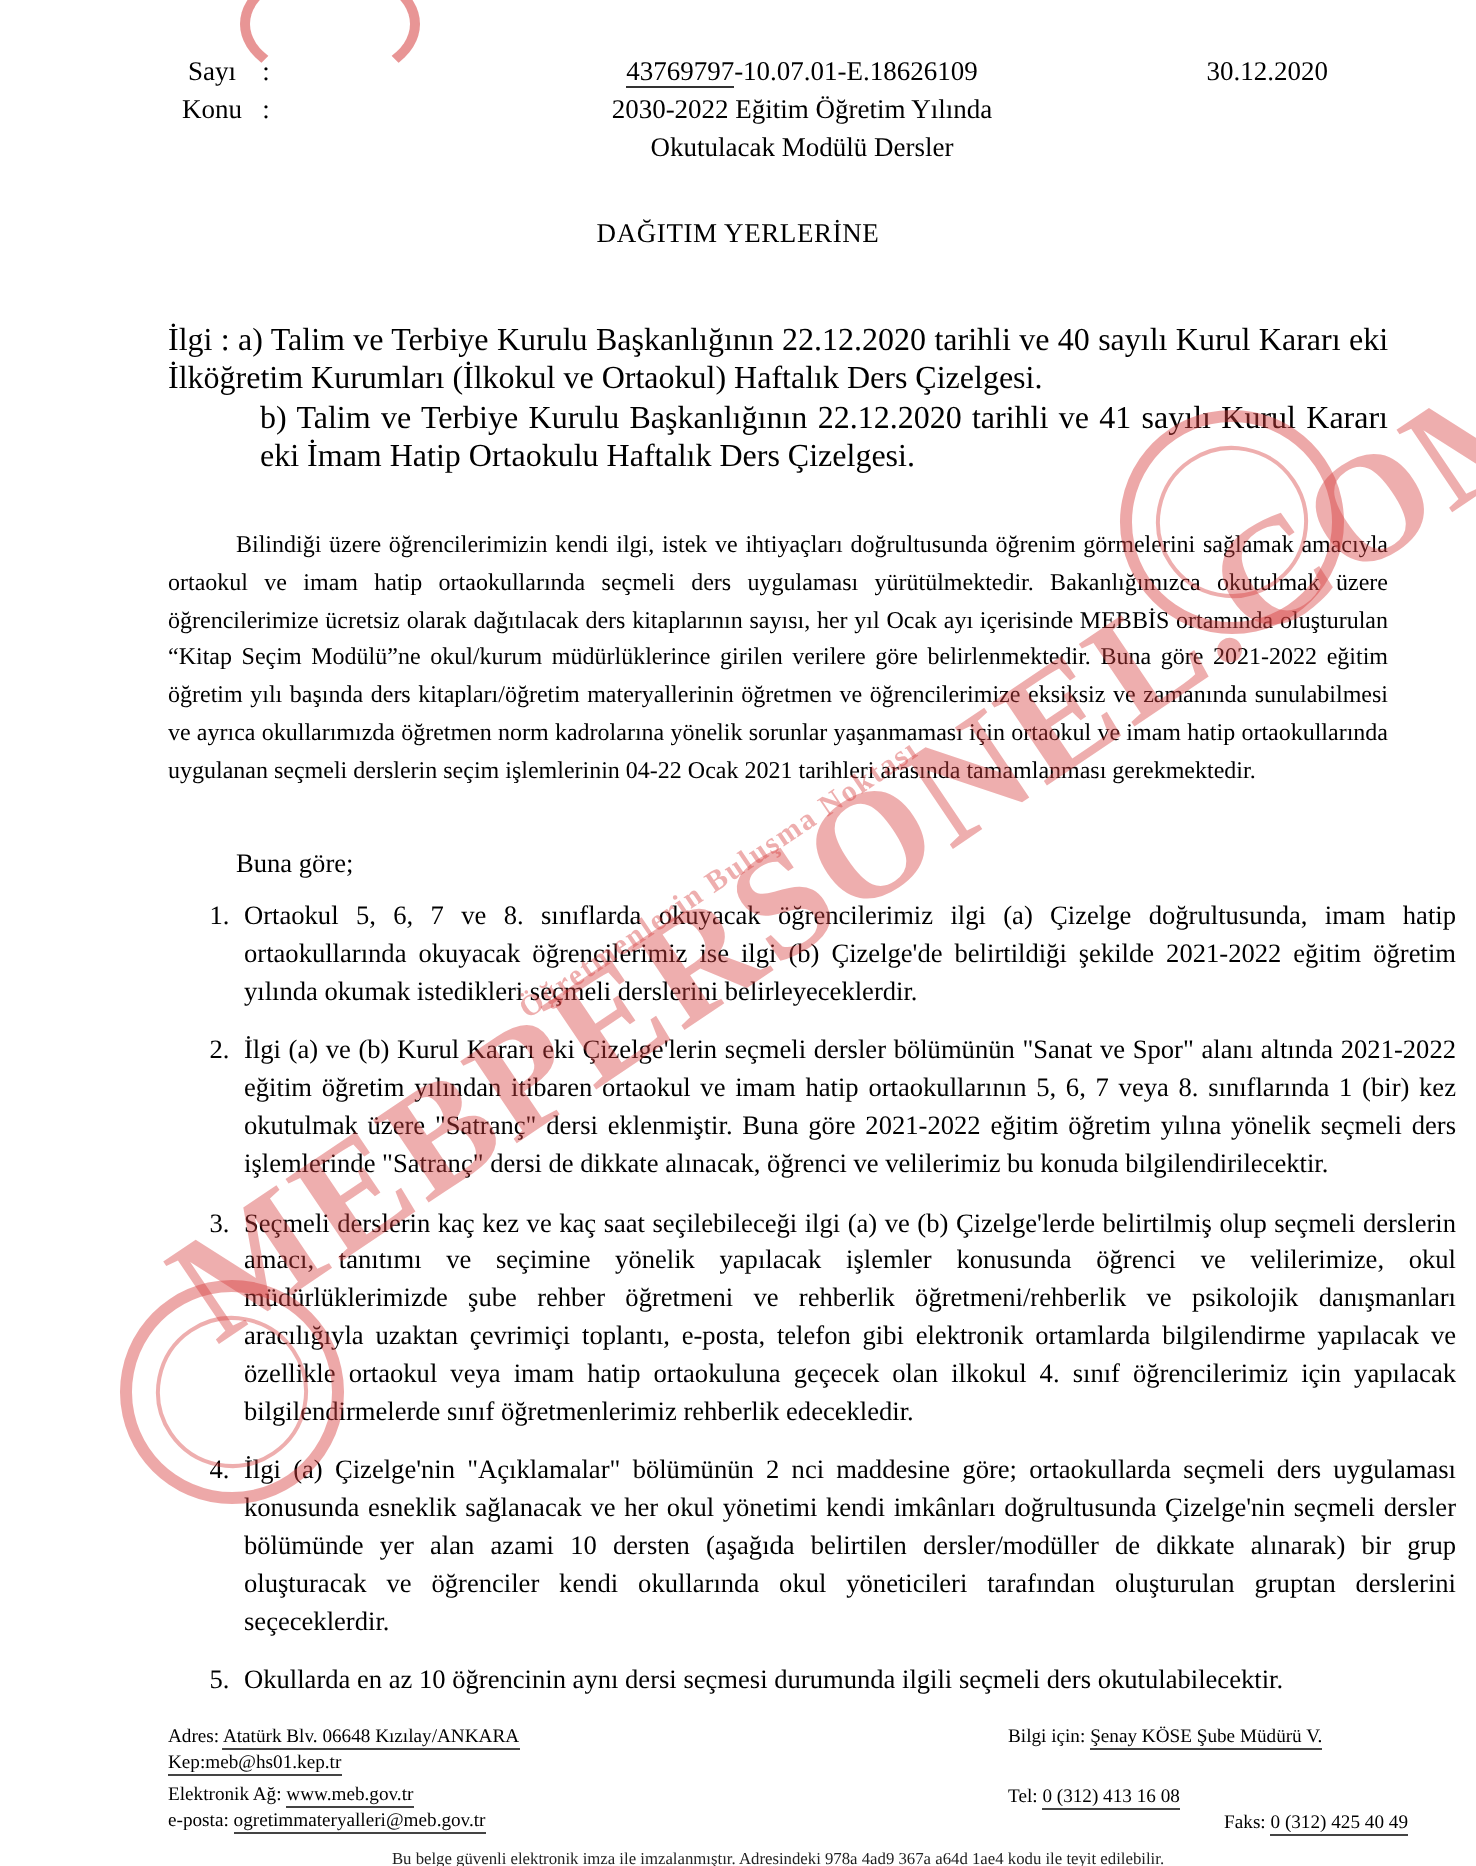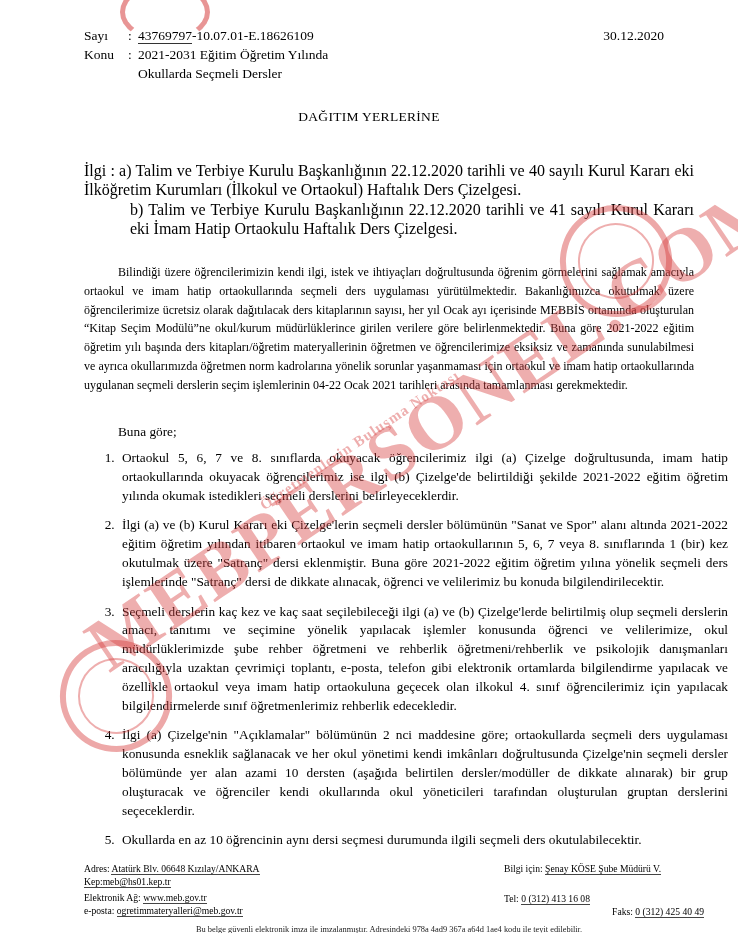--- a/index.html
+++ b/index.html
@@ -108,20 +108,21 @@
     position: absolute;
     left: 84px;
     top: 26px;
     width: 580px;
     font-size: 13.5px;
     line-height: 19px;
   }
   .hdr-row {
     display: flex;
     align-items: flex-start;
+    text-align: center;
   }
   .hdr-label { width: 44px; flex: 0 0 44px; }
   .hdr-colon { width: 10px; flex: 0 0 10px; }
   .hdr-val { flex: 1 1 auto; }
   .hdr-date {
     position: absolute;
     right: 0;
     top: 0;
     font-size: 13.5px;
   }
@@ -239,26 +240,26 @@
 
     <div class="hdr">
       <div class="hdr-row">
         <span class="hdr-label">Sayı</span>
         <span class="hdr-colon">:</span>
         <span class="hdr-val"><span class="sayi-field">43769797</span><span>-10.07.01-E.18626109</span></span>
       </div>
       <div class="hdr-row">
         <span class="hdr-label">Konu</span>
         <span class="hdr-colon">:</span>
-        <span class="hdr-val">2021-2031 Eğitim Öğretim Yılında</span>
+        <span class="hdr-val">2030-2022 Eğitim Öğretim Yılında</span>
       </div>
       <div class="hdr-row">
         <span class="hdr-label"></span>
         <span class="hdr-colon"></span>
-        <span class="hdr-val">Okullarda Seçmeli Dersler</span>
+        <span class="hdr-val">Okutulacak Modülü Dersler</span>
       </div>
       <div class="hdr-date">30.12.2020</div>
     </div>
 
     <div class="dagitim">DAĞITIM YERLERİNE</div>
 
     <div class="ilgi">
       <div class="line2" style="margin-left:0; text-indent:0;">
         <span>İlgi : a)</span>
         <span>Talim ve Terbiye Kurulu Başkanlığının 22.12.2020 tarihli ve 40 sayılı Kurul Kararı  eki İlköğretim Kurumları (İlkokul ve Ortaokul) Haftalık Ders Çizelgesi.</span>

